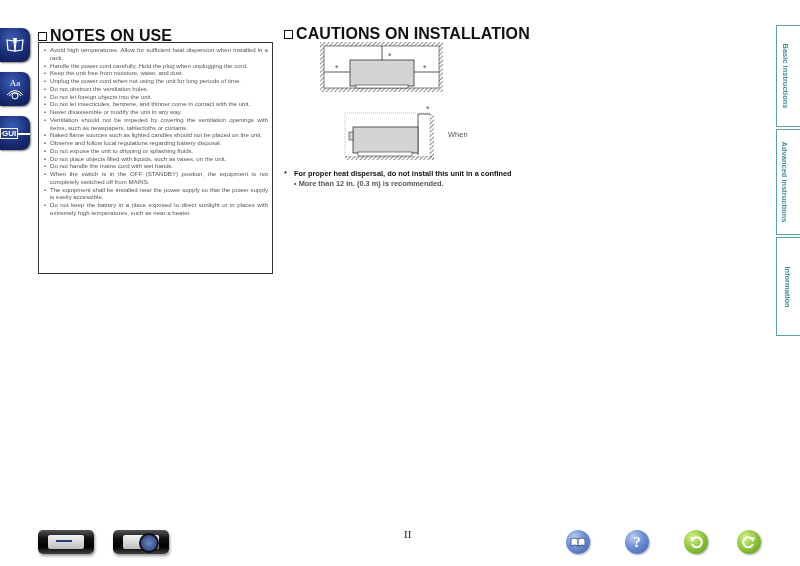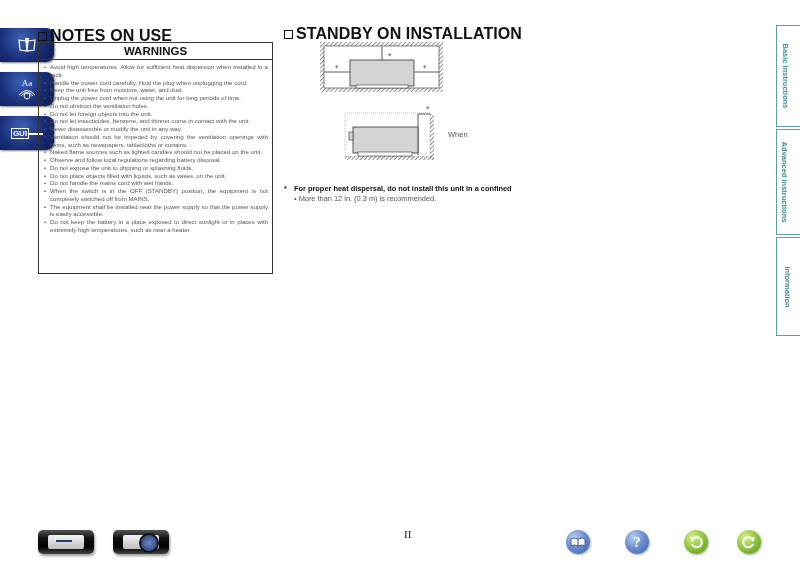--- a/index.html
+++ b/index.html
@@ -1,35 +1,35 @@
 <!DOCTYPE html>
 <html><head>
 <meta charset="utf-8">
 <style>
   html, body { margin:0; padding:0; }
   body { width:800px; height:566px; background:#ffffff; position:relative; overflow:hidden;
          font-family:"Liberation Sans", sans-serif; color:#222; }
-  .side-icon { position:absolute; left:0; width:54px; height:34px; border-radius:0 8px 8px 0;
+  .side-icon { position:absolute; left:0; width:30px; height:34px; border-radius:0 8px 8px 0;
                background:radial-gradient(circle at 40% 30%, #3b5fb5 0%, #1a2e78 55%, #0e1a4e 100%);
                box-shadow:1px 1px 2px rgba(0,0,0,0.5); display:flex; align-items:center; justify-content:center;
                color:#fff; }
   .side-icon svg { display:block; }
   .heading { position:absolute; font-weight:bold; font-size:16px; color:#111; letter-spacing:0.1px; }
   .heading .box { display:inline-block; width:7px; height:7px; border:1px solid #111; margin-right:3px; vertical-align:0px; border-top-width:1px; }
   .warn-box { position:absolute; left:38px; top:42px; width:233px; height:230px; border:1px solid #333; }
   .warn-title { height:16px; border-bottom:1px solid #333; text-align:center; font-weight:bold; font-size:11.5px; line-height:16px; color:#111; }
   .warn-list { list-style:none; margin:0; padding:3px 4px 0 5px; font-size:6.1px; line-height:7.75px; color:#555; }
   .warn-list li { padding-left:6px; text-indent:-6px; text-align:justify; }
   .warn-list li::before { content:"•"; display:inline-block; width:6px; text-indent:0; }
   .tab { position:absolute; left:776px; width:24px; border:1px solid #5aa0a6; border-right:none; background:#fff; }
   .tab span { position:absolute; left:4px; top:50%; transform-origin:center; font-size:7.5px; font-weight:bold; color:#3e8c95; white-space:nowrap; }
-  .caution-text { position:absolute; left:284px; top:184px; font-size:7.4px; line-height:9.5px; color:#111; }
+  .caution-text { position:absolute; left:284px; top:169px; font-size:7.4px; line-height:9.5px; color:#111; }
   .caution-text .ast { display:inline-block; width:10px; font-weight:bold; }
   .caution-text .bold { font-weight:bold; }
-  .caution-text .sub { color:#555; padding-left:10px; }
+  .caution-text .sub { color:#555; padding-left:10px;font-weight:bold; }
   .page-num { position:absolute; left:404px; top:528px; font-family:"Liberation Serif", serif; font-size:11px; color:#222; }
   .device-btn { position:absolute; top:530px; width:56px; height:24px; border-radius:5px;
                 background:linear-gradient(#555 0%, #111 35%, #000 70%, #444 100%); box-shadow:1px 2px 3px rgba(0,0,0,0.4); }
   .device-btn .face { position:absolute; left:10px; top:5px; width:36px; height:14px; border-radius:2px;
                       background:linear-gradient(#f4f4f4, #bdbdbd); }
   .device-btn .slot { position:absolute; left:10px; top:5px; width:14px; height:2px; background:#2a3f7a; }
   .round-btn { position:absolute; top:530px; width:24px; height:24px; border-radius:50%; display:flex; align-items:center; justify-content:center;
                box-shadow:1px 1px 2px rgba(0,0,0,0.3); color:#fff; font-weight:bold; }
   .blue { background:radial-gradient(circle at 35% 30%, #b8cdf0 0%, #6d8fd1 45%, #3c5ea8 100%); }
   .green { background:radial-gradient(circle at 35% 30%, #d6f08a 0%, #8cc43b 50%, #5c8f1c 100%); }
@@ -53,21 +53,20 @@
 </div>
 <div class="side-icon" style="top:116px; flex-direction:row;">
   <span style="font-size:8px;font-weight:bold;border:1px solid #fff;padding:0 1px;line-height:9px;">GUI</span>
   <div style="width:14px;height:2px;background:#fff;margin-top:2px;"></div>
 </div>
 
 <div class="heading" style="left:38px; top:27px;">
   <span class="box"></span><span>NOTES ON USE</span>
 </div>
 <div class="warn-box">
-  <div class="warn-title">WARNINGS</div>
   <ul class="warn-list">
     <li>Avoid high temperatures. Allow for sufficient heat dispersion when installed in a rack.</li>
     <li>Handle the power cord carefully. Hold the plug when unplugging the cord.</li>
     <li>Keep the unit free from moisture, water, and dust.</li>
     <li>Unplug the power cord when not using the unit for long periods of time.</li>
     <li>Do not obstruct the ventilation holes.</li>
     <li>Do not let foreign objects into the unit.</li>
     <li>Do not let insecticides, benzene, and thinner come in contact with the unit.</li>
     <li>Never disassemble or modify the unit in any way.</li>
     <li>Ventilation should not be impeded by covering the ventilation openings with items, such as newspapers, tablecloths or curtains.</li>
@@ -76,21 +75,21 @@
     <li>Do not expose the unit to dripping or splashing fluids.</li>
     <li>Do not place objects filled with liquids, such as vases, on the unit.</li>
     <li>Do not handle the mains cord with wet hands.</li>
     <li>When the switch is in the OFF (STANDBY) position, the equipment is not completely switched off from MAINS.</li>
     <li>The equipment shall be installed near the power supply so that the power supply is easily accessible.</li>
     <li>Do not keep the battery in a place exposed to direct sunlight or in places with extremely high temperatures, such as near a heater.</li>
   </ul>
 </div>
 
 <div class="heading" style="left:284px; top:25px;">
-  <span class="box"></span><span>STANDBY ON INSTALLATION</span>
+  <span class="box"></span><span>CAUTIONS ON INSTALLATION</span>
 </div>
 
 <svg style="position:absolute; left:318px; top:40px;" width="150" height="122" viewBox="0 0 150 122">
   <defs>
     <pattern id="hatch" width="3" height="3" patternUnits="userSpaceOnUse" patternTransform="rotate(45)">
       <line x1="0" y1="0" x2="0" y2="3" stroke="#444" stroke-width="1.2"></line>
     </pattern>
   </defs>
 
   <rect x="2" y="2" width="123" height="50" fill="url(#hatch)"></rect>

